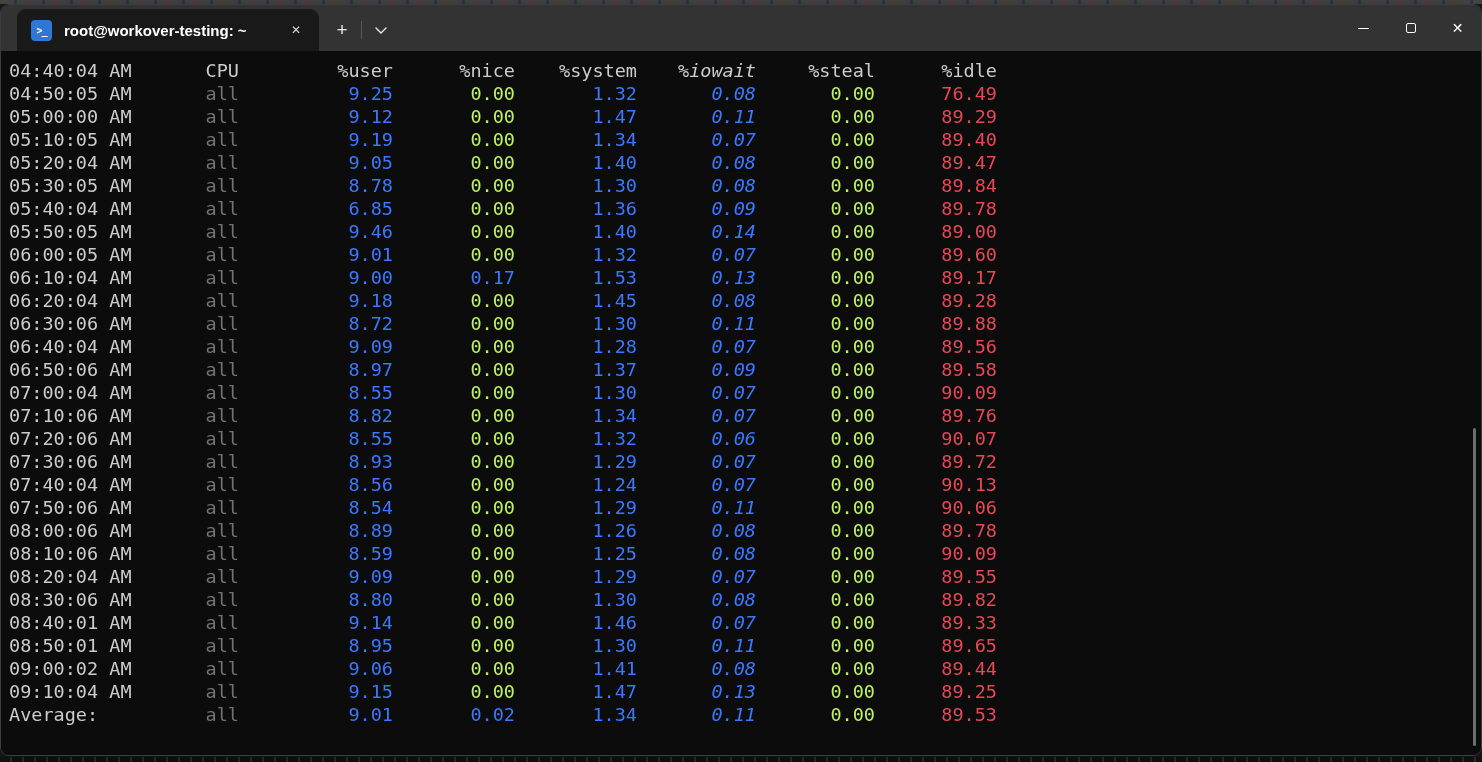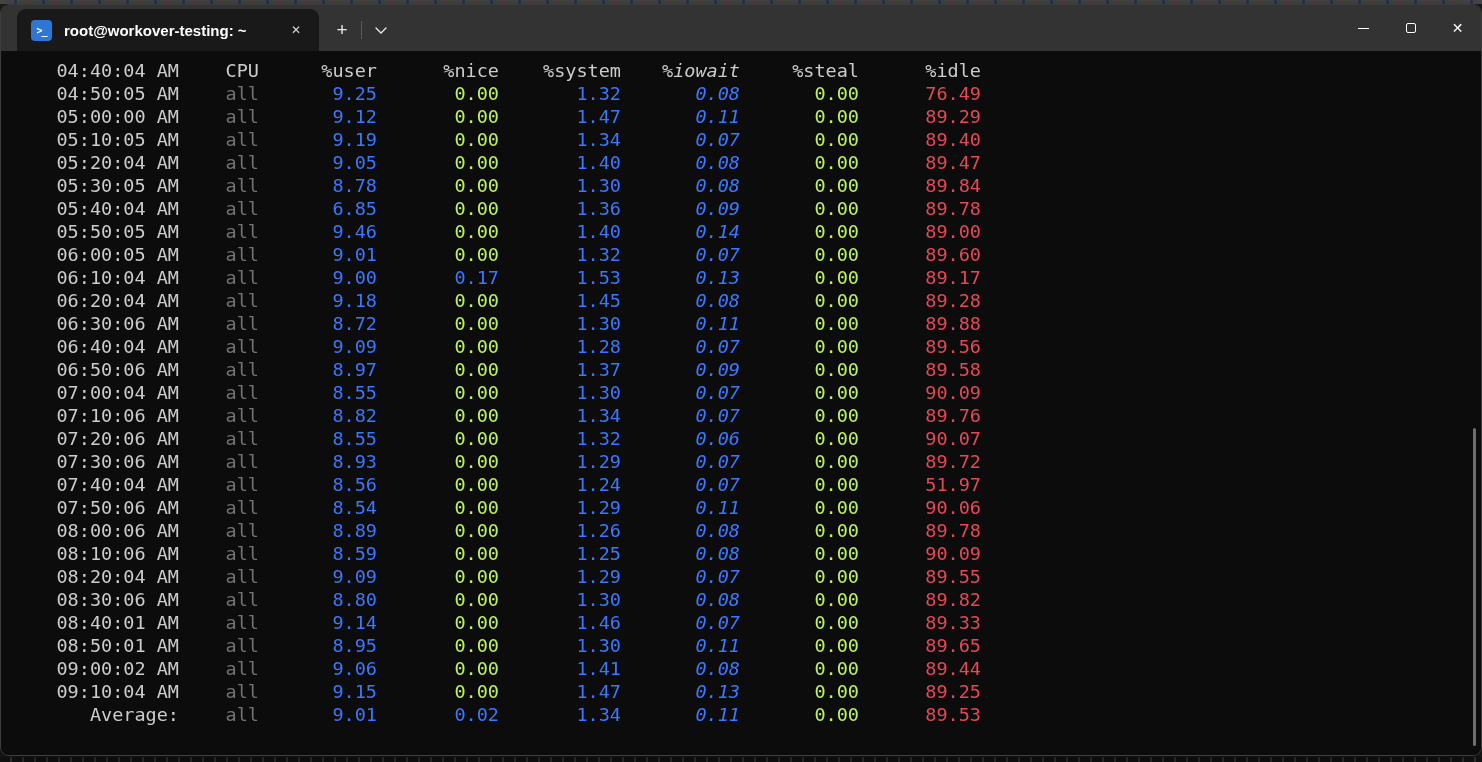--- a/index.html
+++ b/index.html
@@ -58,23 +58,23 @@
   .close-glyph { font-size:14px; font-weight:300; }
 
   
   .content {
     position:relative; height:706px; background:#0c0c0c; padding:8px 0 0 8px;
     font-family:"DejaVu Sans Mono", monospace; font-size:18.5px; line-height:23px;
     color:#cccccc; white-space:nowrap;
   }
   .trow { display:flex; height:23px; }
   .c { display:inline-block; text-align:right; }
-  .c.time { width:150px; text-align:right;margin-left:20px; }
+  .c.time { width:150px; text-align:left; }
   .c.cpu  { width:80px; }
-  .c.v0 { width:118px; }
+  .c.v0 { width:118px;margin-left:36px; }
   .c.v1 { width:122px; }
   .c.v2 { width:122px; }
   .c.v3 { width:119px;font-style:italic; }
   .c.v4 { width:119px; }
   .c.v5 { width:122px; }
   .fg    { color:#cccccc; }
   .green { color:#737373; }
   .num   { color:#3b78ff; }
   .zero  { color:#bef264; }
   .idle  { color:#e74856; }
@@ -301,21 +301,21 @@
           <span class="c v5 idle">89.72</span>
         </div>
         <div class="trow">
           <span class="c time fg">07:40:04 AM</span>
           <span class="c cpu green">all</span>
           <span class="c v0 num">8.56</span>
           <span class="c v1 zero">0.00</span>
           <span class="c v2 num">1.24</span>
           <span class="c v3 num">0.07</span>
           <span class="c v4 zero">0.00</span>
-          <span class="c v5 idle">51.97</span>
+          <span class="c v5 idle">90.13</span>
         </div>
         <div class="trow">
           <span class="c time fg">07:50:06 AM</span>
           <span class="c cpu green">all</span>
           <span class="c v0 num">8.54</span>
           <span class="c v1 zero">0.00</span>
           <span class="c v2 num">1.29</span>
           <span class="c v3 num">0.11</span>
           <span class="c v4 zero">0.00</span>
           <span class="c v5 idle">90.06</span>

